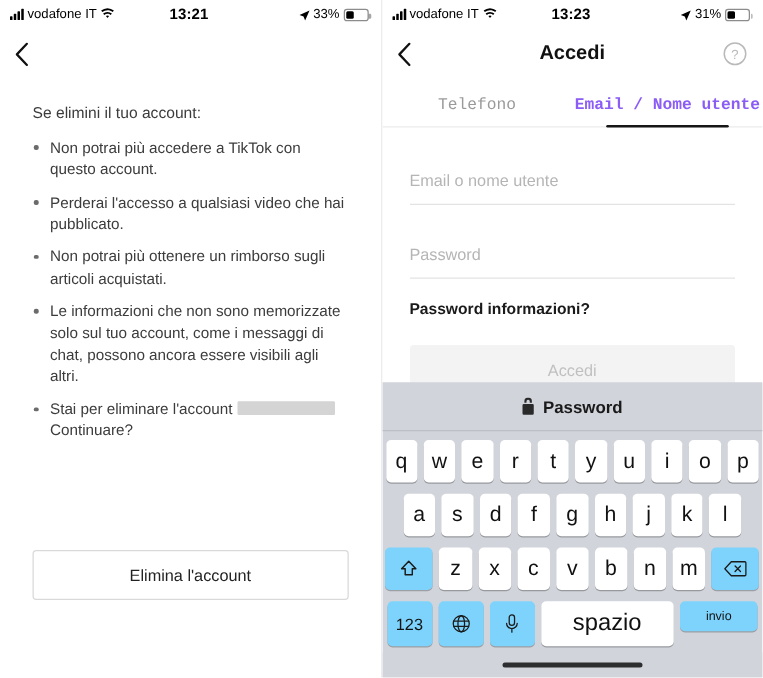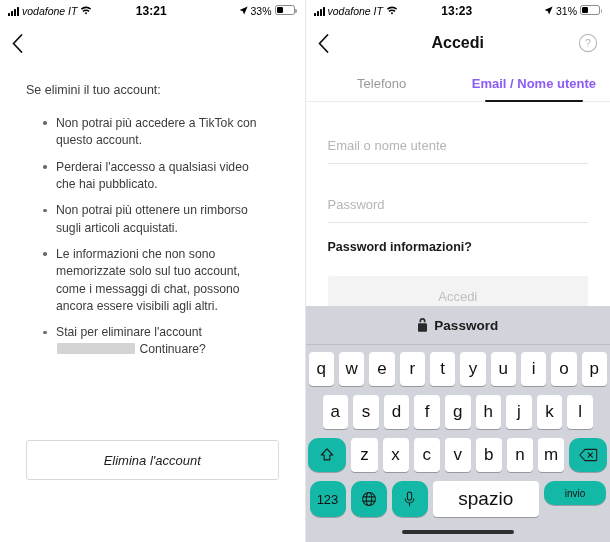--- a/index.html
+++ b/index.html
@@ -36,30 +36,29 @@
     font-size: 11px;
     color: #000;
     font-weight: 600;
     box-sizing: border-box;
   }
   .sb-left {
     display: flex;
     align-items: center;
     gap: 3px;
     flex: 1;
-    font-style: italic;
   }
   .sb-center {
     font-size: 12px;
     font-weight: 600;
     letter-spacing: 0.1px;
   }
   .sb-right {
     display: flex;
-    align-items: flex-start;
+    align-items: flex-end;
     justify-content: flex-end;
     gap: 3px;
     flex: 1;
   }
   .sig-bars {
     display: inline-flex;
     align-items: flex-end;
     gap: 1px;
     height: 9px;
   }
@@ -139,21 +138,21 @@
     letter-spacing: -0.2px;
   }
   .intro-text {
     font-size: 12.5px;
     color: #3c3c3c;
     margin: 0 0 11px 0;
     line-height: 1.35;
   }
   ul.bullets {
     list-style: none;
-    margin: 16px;
+    margin: 0;
     padding: 0;
   }
   ul.bullets li {
     position: relative;
     padding-left: 14px;
     font-size: 12.2px;
     line-height: 1.42;
     color: #3c3c3c;
     margin-bottom: 9px;
   }
@@ -185,39 +184,39 @@
     border: 1px solid #d9d9d9;
     border-radius: 3px;
     background: #fff;
     display: flex;
     align-items: center;
     justify-content: center;
     font-size: 13px;
     color: #222;
     font-family: "Liberation Sans", sans-serif;
     box-sizing: border-box;
-    font-style: italic;
   }
 
   
   .tabs {
     display: flex;
     height: 38px;
     align-items: stretch;
     position: relative;
   }
   .tab {
     flex: 1;
     display: flex;
     align-items: center;
     justify-content: center;
     font-size: 13px;
     color: #9a9a9a;
     position: relative;
     box-sizing: border-box;
+    font-family: Liberation Mono, monospace;
   }
   .tab.active {
     color: #8b5cf6;
     font-weight: 700;
   }
   .tab.active::after {
     content: "";
     position: absolute;
     bottom: 0;
     left: 18%;
@@ -304,23 +303,22 @@
     flex: 1;
     display: flex;
     align-items: center;
     justify-content: center;
     font-size: 17px;
     color: #111;
     box-shadow: 0 1px 0 rgba(0,0,0,0.28);
     font-family: "Liberation Sans", sans-serif;
   }
   .key.fn {
-    background: #14b8a6;
+    background: #7dd3fc;
     box-shadow: 0 1px 0 rgba(0,0,0,0.25);
-    border-radius: 10px;
   }
   .key.shift, .key.del { flex: 0 0 38px; }
   .key.num, .key.globe, .key.mic { flex: 0 0 36px; font-size: 13px; height: 36px; }
   .key.space { flex: 1; font-size: 19px; height: 36px; }
   .key.enter { flex: 0 0 62px; font-size: 10px; height: 24px; }
   .kb-row.r4 { margin-bottom: 5px; padding: 0 1px; }
   .home-ind {
     height: 20px;
     display: flex;
     align-items: center;

